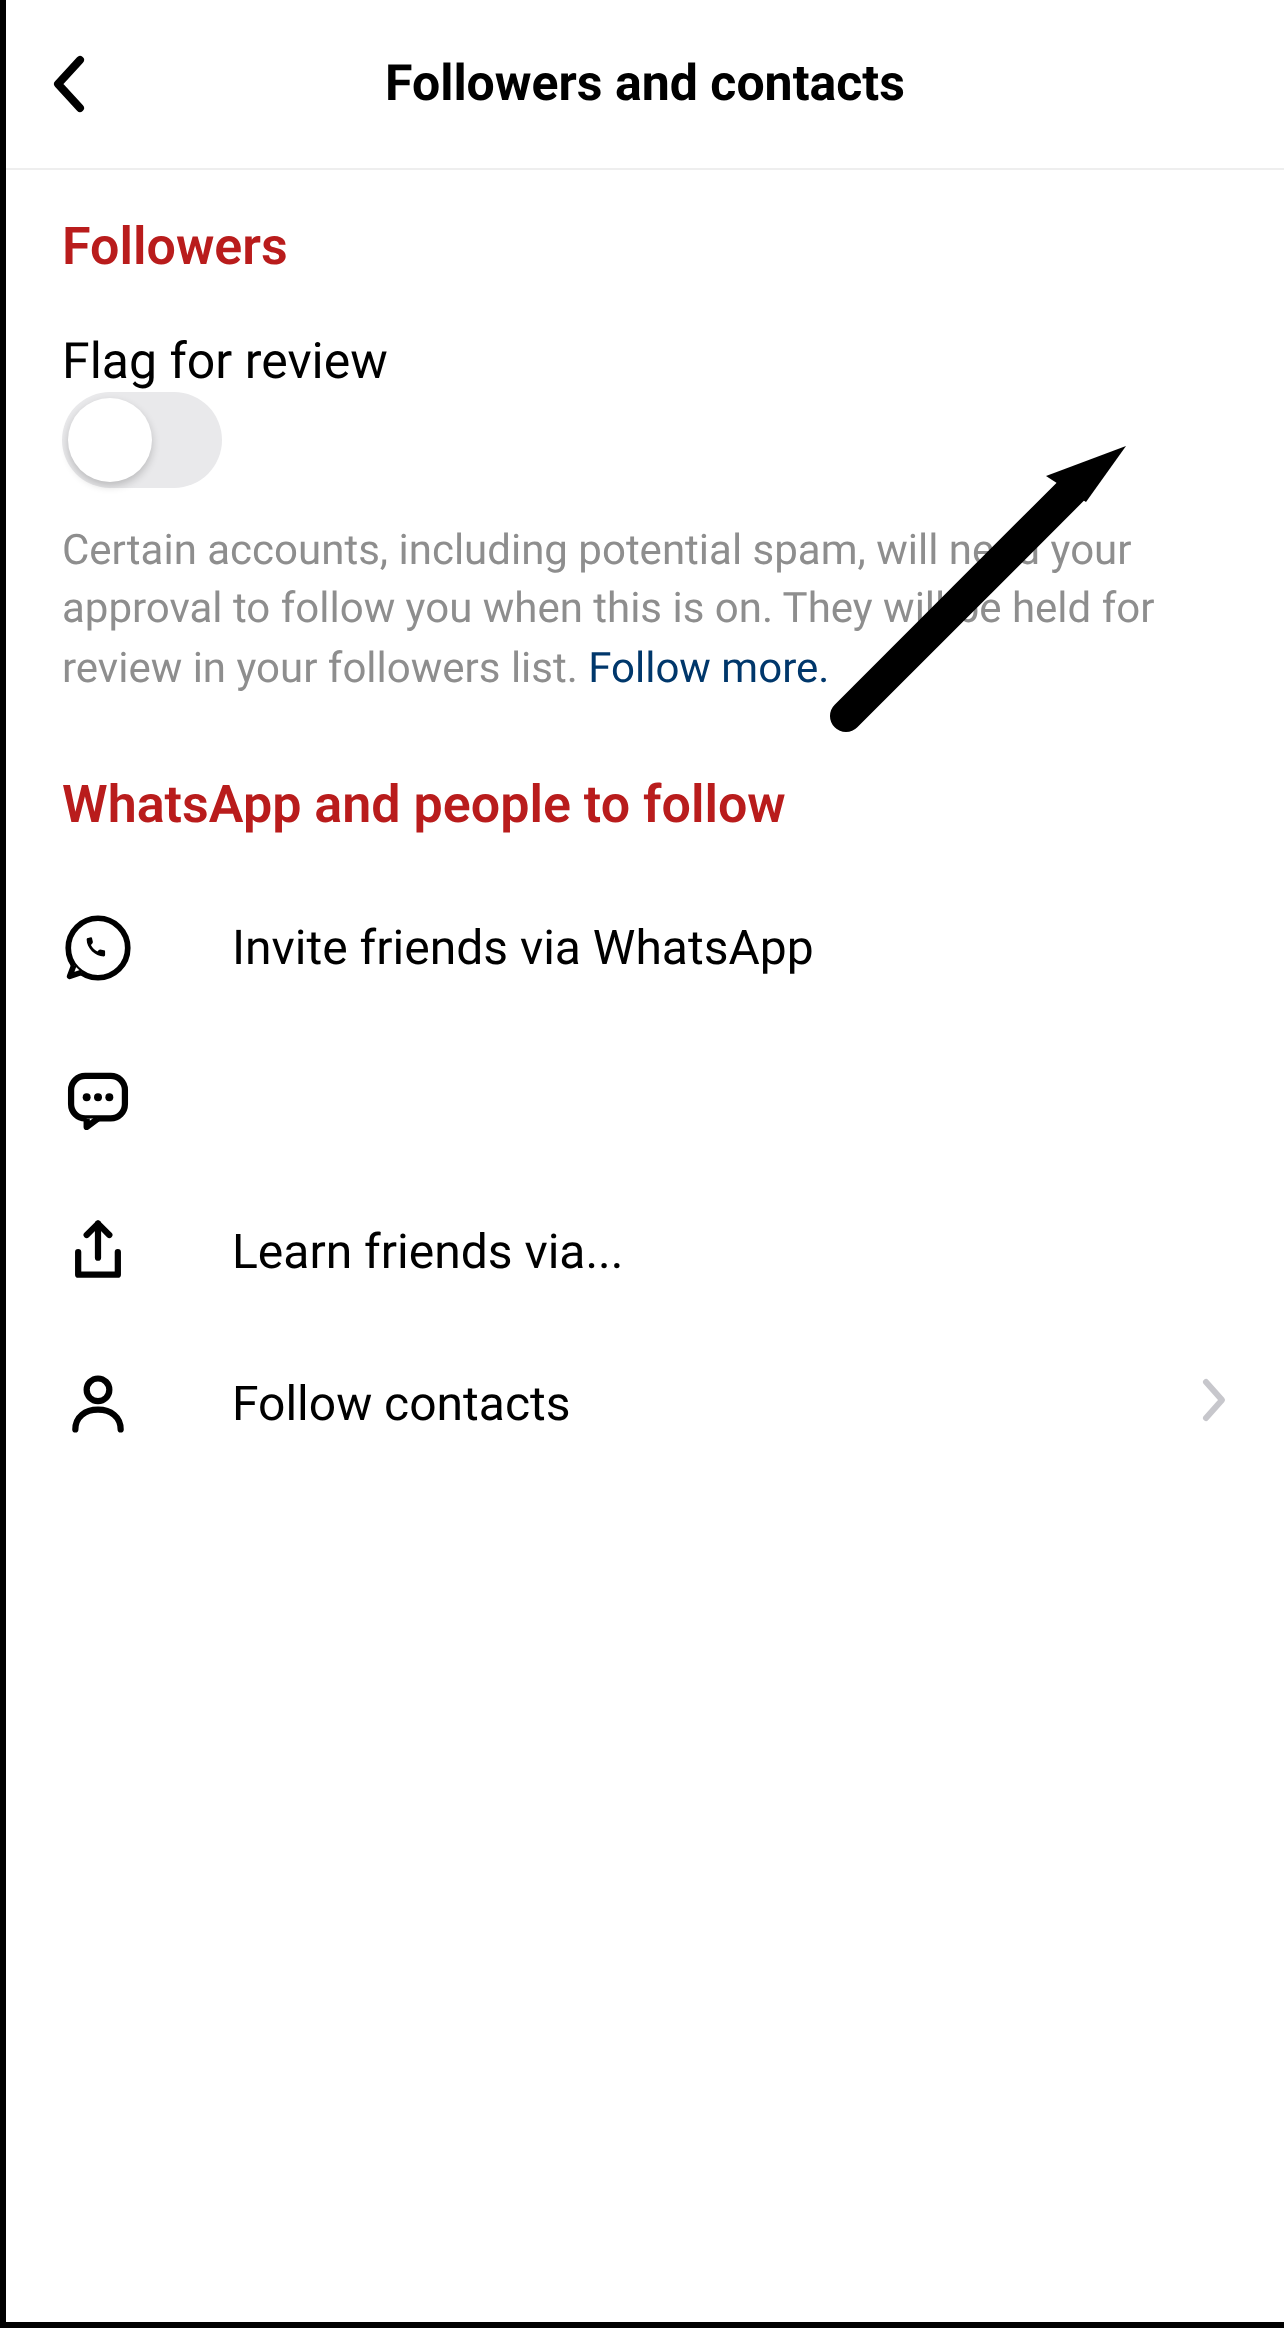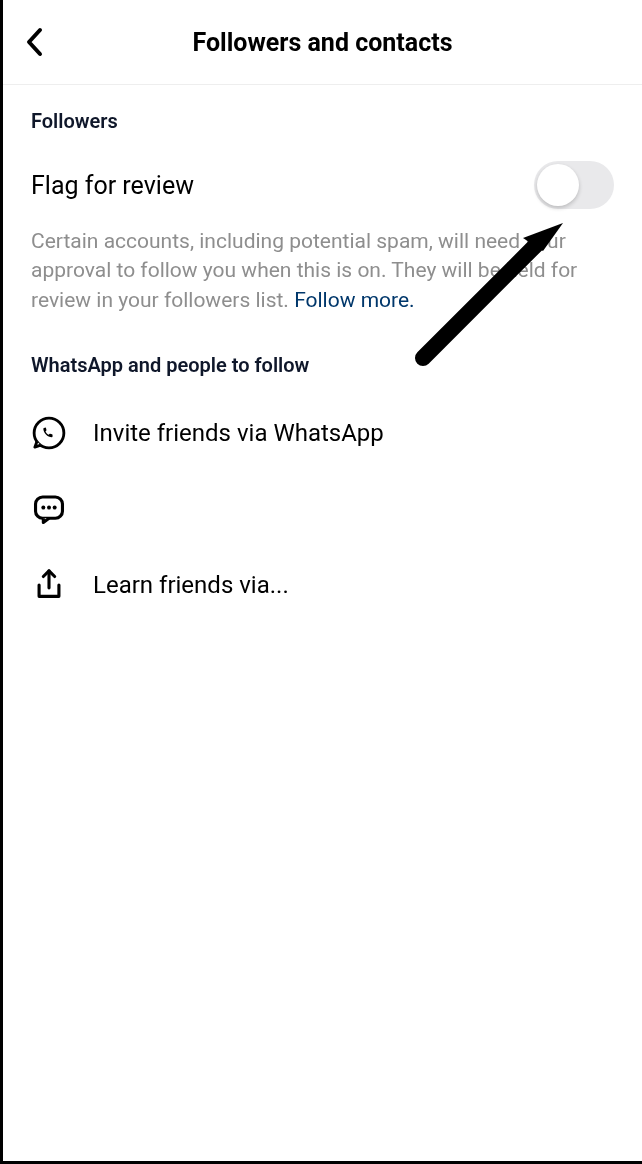--- a/index.html
+++ b/index.html
@@ -33,34 +33,34 @@
       flex: 1;
       text-align: center;
       font-size: 25px;
       font-weight: 700;
       margin-right: 30px;
     }
     .content {
       padding: 24px 28px 0 28px;
     }
     .section-header {
-      font-size: 20px;
+      font-size: 26px;
       font-weight: 600;
-      color: #0f172a;
+      color: #b91c1c;
       margin-top: 24px;
       margin-bottom: 18px;
     }
     .section-header:first-child {
       margin-top: 0;
     }
     .toggle-row {
       display: flex;
-      align-items: center;
       justify-content: space-between;
       padding: 10px 0 18px 0;
+      flex-direction: column;
     }
     .toggle-label {
       font-size: 25px;
       font-weight: 400;
       color: #000;
     }
     .toggle {
       width: 80px;
       height: 48px;
       border-radius: 24px;
@@ -86,20 +86,21 @@
     }
     .learn-more {
       color: #00376b;
       cursor: pointer;
     }
     .list-item {
       display: flex;
       align-items: center;
       padding: 20px 0;
       cursor: pointer;
+      gap: 23px;
     }
     .list-icon {
       width: 36px;
       height: 36px;
       display: flex;
       align-items: center;
       justify-content: center;
       margin-right: 26px;
     }
     .list-label {
@@ -174,20 +175,34 @@
     <div class="list-icon">
       <svg width="34" height="34" viewBox="0 0 24 24" fill="none">
         <path d="M12 2 L12 14" stroke="#000" stroke-width="2.2" stroke-linecap="round"></path>
         <path d="M8 6 L12 2 L16 6" stroke="#000" stroke-width="2.2" stroke-linecap="round" stroke-linejoin="round"></path>
         <path d="M5 12 L5 20 L19 20 L19 12" stroke="#000" stroke-width="2.2" stroke-linecap="round" stroke-linejoin="round"></path>
       </svg>
     </div>
     <div class="list-label">Learn friends via...</div>
   </div>
 
+  <div class="list-item">
+    <div class="list-icon">
+      <svg width="34" height="34" viewBox="0 0 24 24" fill="none">
+        <circle cx="12" cy="7" r="4" stroke="#000" stroke-width="2.2"></circle>
+        <path d="M4 21 C4 16.5 7.5 14 12 14 C16.5 14 20 16.5 20 21" stroke="#000" stroke-width="2.2" stroke-linecap="round"></path>
+      </svg>
+    </div>
+    <div class="list-label">Follow contacts</div>
+    <div class="chevron-right">
+      <svg width="14" height="24" viewBox="0 0 14 24" fill="none">
+        <path d="M3 3 L11 12 L3 21" stroke="#c7c7cc" stroke-width="3" stroke-linecap="round" stroke-linejoin="round"></path>
+      </svg>
+    </div>
+  </div>
 
 </div>
 
 <div class="annotation-arrow">
   <svg width="170" height="150" viewBox="0 0 170 150">
     <polygon points="150,0 110,15 130,28" fill="#000"></polygon>
     <line x1="125" y1="20" x2="10" y2="135" stroke="#000" stroke-width="16" stroke-linecap="round"></line>
   </svg>
 </div>
 

